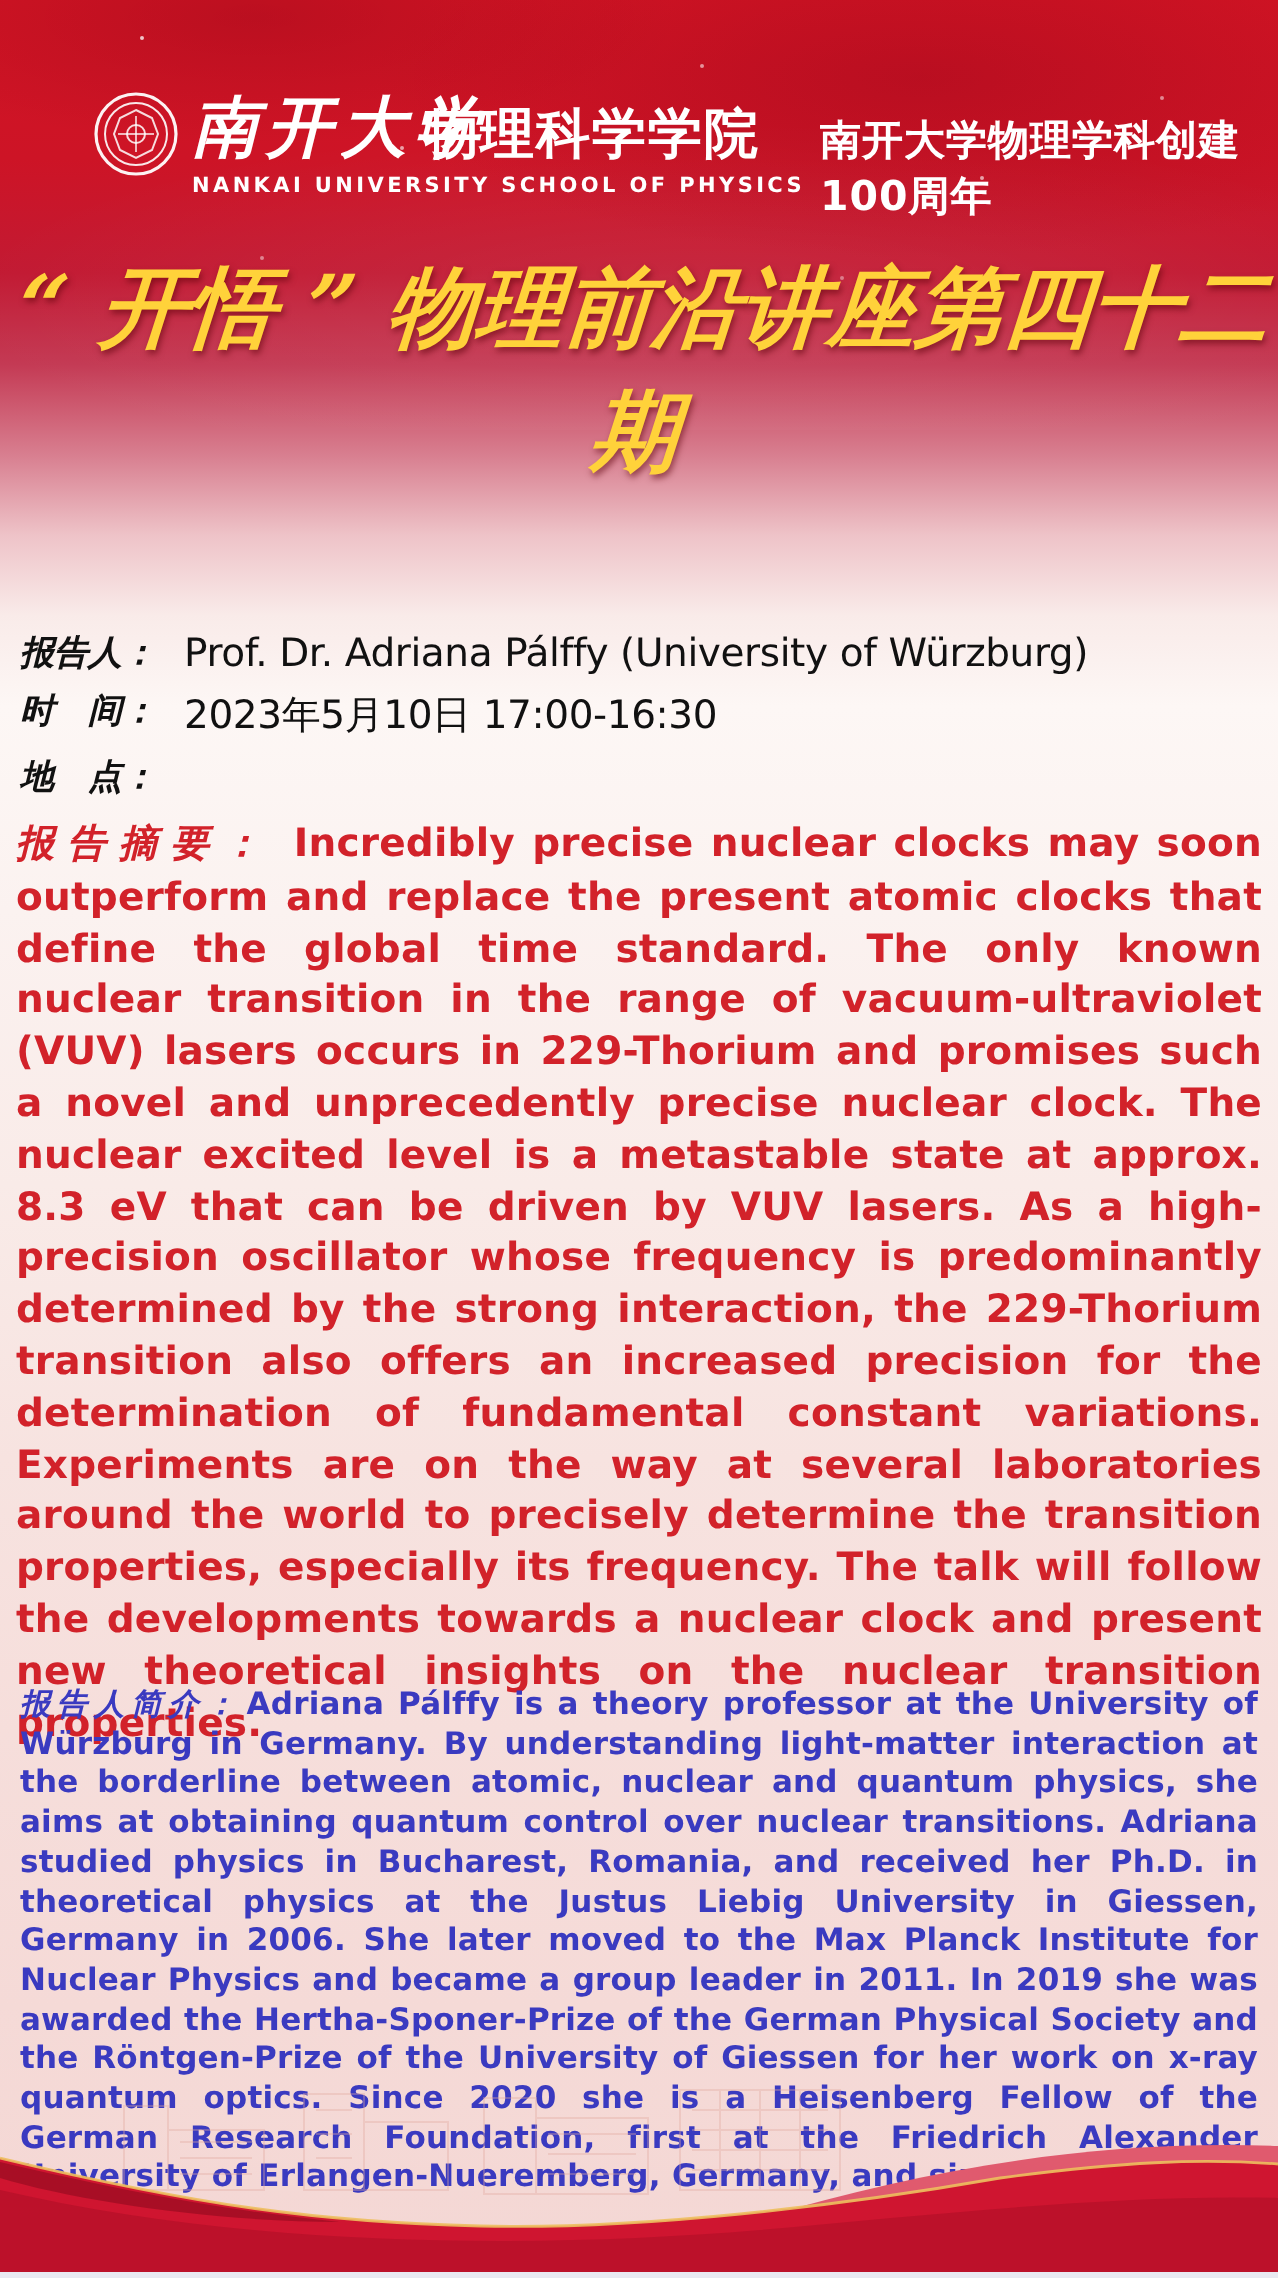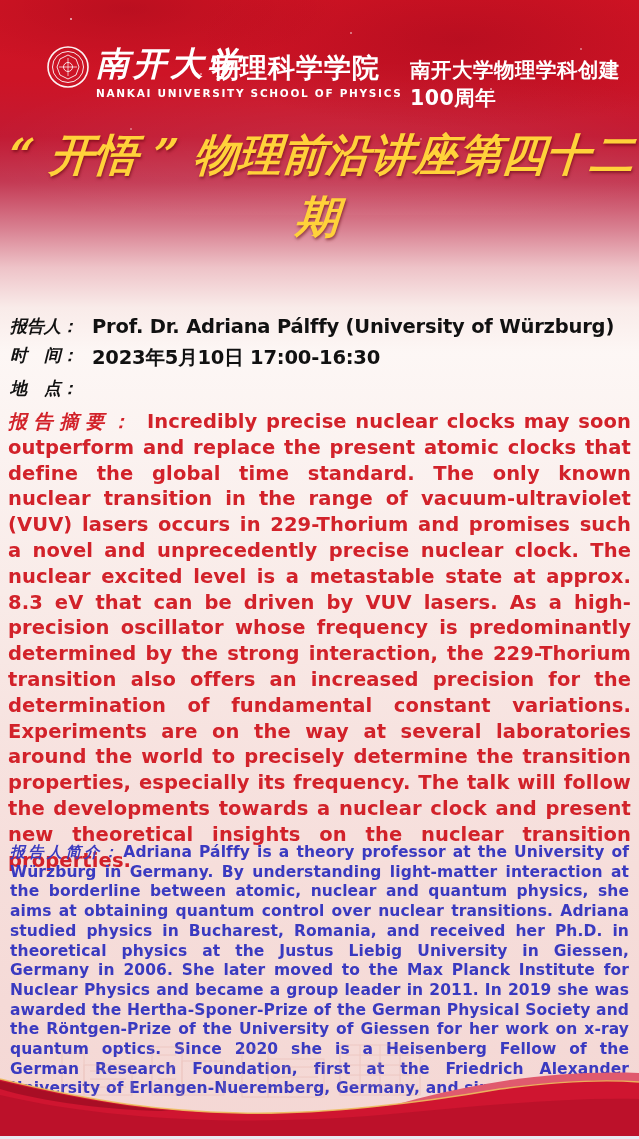--- a/index.html
+++ b/index.html
@@ -47,21 +47,21 @@
   .talk-title{
     position:absolute;top:214px;left:0;width:639px;margin:0;
     text-align:center;color:#3a70b6;font-weight:700;
     font-size:36px;line-height:45px;letter-spacing:.5px;
   }
   
   .info{position:absolute;top:315px;left:10px;right:8px;}
   .info-row{display:flex;align-items:flex-start;margin-bottom:6px;}
   .info-label{flex:0 0 82px;font-size:17px;font-weight:700;font-style:italic;color:#111;
     font-family:"DejaVu Serif","Liberation Serif",serif;}
-  .info-value{font-size:19.5px;font-weight:700;color:#111;letter-spacing:-0.2px;}
+  .info-value{font-size:19.5px;font-weight:400;color:#111;letter-spacing:-0.2px;}
   
   .abstract{
     position:absolute;top:409px;left:8px;right:8px;margin:0;
     color:#d2222a;font-size:19.5px;line-height:25.8px;font-weight:700;
     text-align:justify;letter-spacing:.1px;
   }
   .abstract .sec-label{font-style:italic;letter-spacing:5px;margin-right:10px;
     font-family:"DejaVu Serif","Liberation Serif",serif;font-size:19px;}
   
   .bio{

